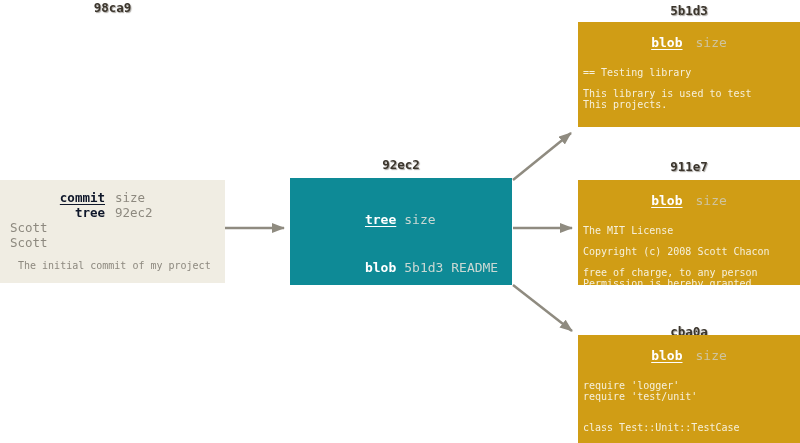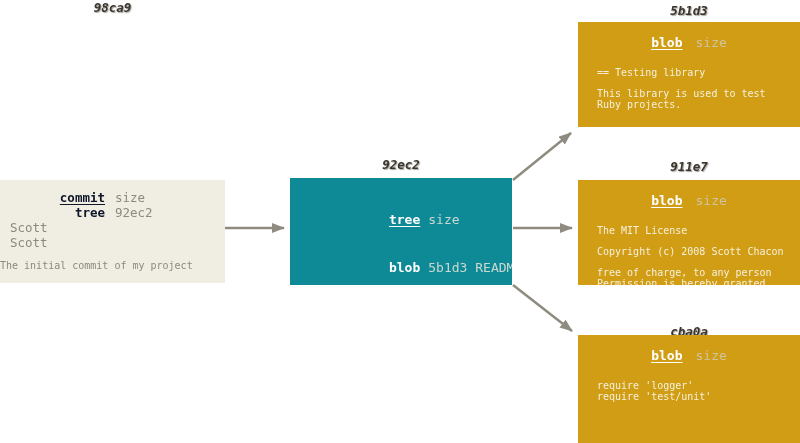--- a/index.html
+++ b/index.html
@@ -6,49 +6,49 @@
   .canvas {
     position:relative; width:800px; height:443px; background:#ffffff;
     font-family:"DejaVu Sans Mono", monospace; overflow:hidden;
   }
   .arrows { position:absolute; left:0; top:0; z-index:1; }
   .box { position:absolute; overflow:hidden; z-index:2; box-sizing:border-box; }
   .obj-label {
     position:absolute; z-index:2; text-align:center;
     font-weight:bold; font-size:12.5px; color:#3B352C;
     text-shadow:1px 1px 1px rgba(59,53,44,0.45);
-    height:16px; line-height:16px;font-style:italic;
+    height:16px; line-height:16px;
   }
   #label-commit { left:0;   top:159; width:225px; }
   #label-tree   { left:290px; top:157px; width:222px; }
   #label-blob-0 { left:578px; top:3px;   width:222px; }
   #label-blob-1 { left:578px; top:159px; width:222px; }
   #label-blob-2 { left:578px; top:324px; width:222px; }
 
   #commit-box { left:0;     top:180px; width:225px; height:103px; background:#F0EDE3; padding-top:10px; }
   #tree-box   { left:290px; top:178px; width:222px; height:107px; background:#0E8A96; padding-top:18px; }
   .blob-box   { background:#D09D15; width:222px; height:105px; left:578px; }
   #blob-box-0 { top:22px;  }
   #blob-box-1 { top:180px; }
   #blob-box-2 { top:335px; height:108px; }
 
   .kv-row { display:flex; line-height:15px; font-size:12.5px; white-space:pre; }
   .kv-key { width:105px; text-align:right; font-weight:bold; color:#0f172a; }
   .kv-val { margin-left:10px; color:#8D897F; }
   .underlined { text-decoration:underline; text-underline-offset:2px; }
-  .commit-desc { margin-top:10px; font-size:10px; color:#8D897F; white-space:pre; }
+  .commit-desc { margin-top:10px; padding-left:18px; font-size:10px; color:#8D897F; white-space:pre; }
 
-  .tree-row { line-height:16px; font-size:13px; padding-left:52px; white-space:pre; }
+  .tree-row { line-height:16px; font-size:13px; padding-left:28px; white-space:pre; }
   .tree-key { font-weight:bold; color:#ffffff; }
   .tree-val { color:#C9D8D3; margin-left:8px; }
 
   .blob-header { text-align:center; margin-top:13px; font-size:13px; height:16px; line-height:16px; }
   .blob-header .hk { font-weight:bold; color:#ffffff; text-decoration:underline; text-underline-offset:2px; }
   .blob-header .hv { color:#CFC49E; margin-left:13px; }
-  .blob-body { margin-top:16px; padding-left:19px; font-size:10px; color:#F6F0DB; }
+  .blob-body { margin-top:16px; padding-left:5px; font-size:10px; color:#F6F0DB; }
   .bline { height:11px; line-height:11px; white-space:pre; }
   .bline.blank { height:10px; }
 </style>
 </head>
 <body>
 
 <div class="canvas">
 
   <svg class="arrows" width="800" height="443" viewBox="0 0 800 443">
     <defs>
@@ -96,21 +96,21 @@
 
   <div class="obj-label" id="label-blob-0">5b1d3</div>
   <div class="box blob-box" id="blob-box-0">
     <div class="blob-header">
       <span class="hk">blob</span><span class="hv">size</span>
     </div>
     <div class="blob-body">
       <div class="bline">== Testing library</div>
       <div class="bline blank"></div>
       <div class="bline">This library is used to test</div>
-      <div class="bline">Ruby projects.</div>
+      <div class="bline">This projects.</div>
     </div>
   </div>
 
   <div class="obj-label" id="label-blob-1">911e7</div>
   <div class="box blob-box" id="blob-box-1">
     <div class="blob-header">
       <span class="hk">blob</span><span class="hv">size</span>
     </div>
     <div class="blob-body">
       <div class="bline">The MIT License</div>
@@ -125,16 +125,17 @@
   <div class="obj-label" id="label-blob-2">cba0a</div>
   <div class="box blob-box" id="blob-box-2">
     <div class="blob-header">
       <span class="hk">blob</span><span class="hv">size</span>
     </div>
     <div class="blob-body">
       <div class="bline">require 'logger'</div>
       <div class="bline">require 'test/unit'</div>
       <div class="bline blank"></div>
       <div class="bline blank"></div>
+      <div class="bline">class Test::Unit::TestCase</div>
     </div>
   </div>
 
 </div>
 
 </body></html>

